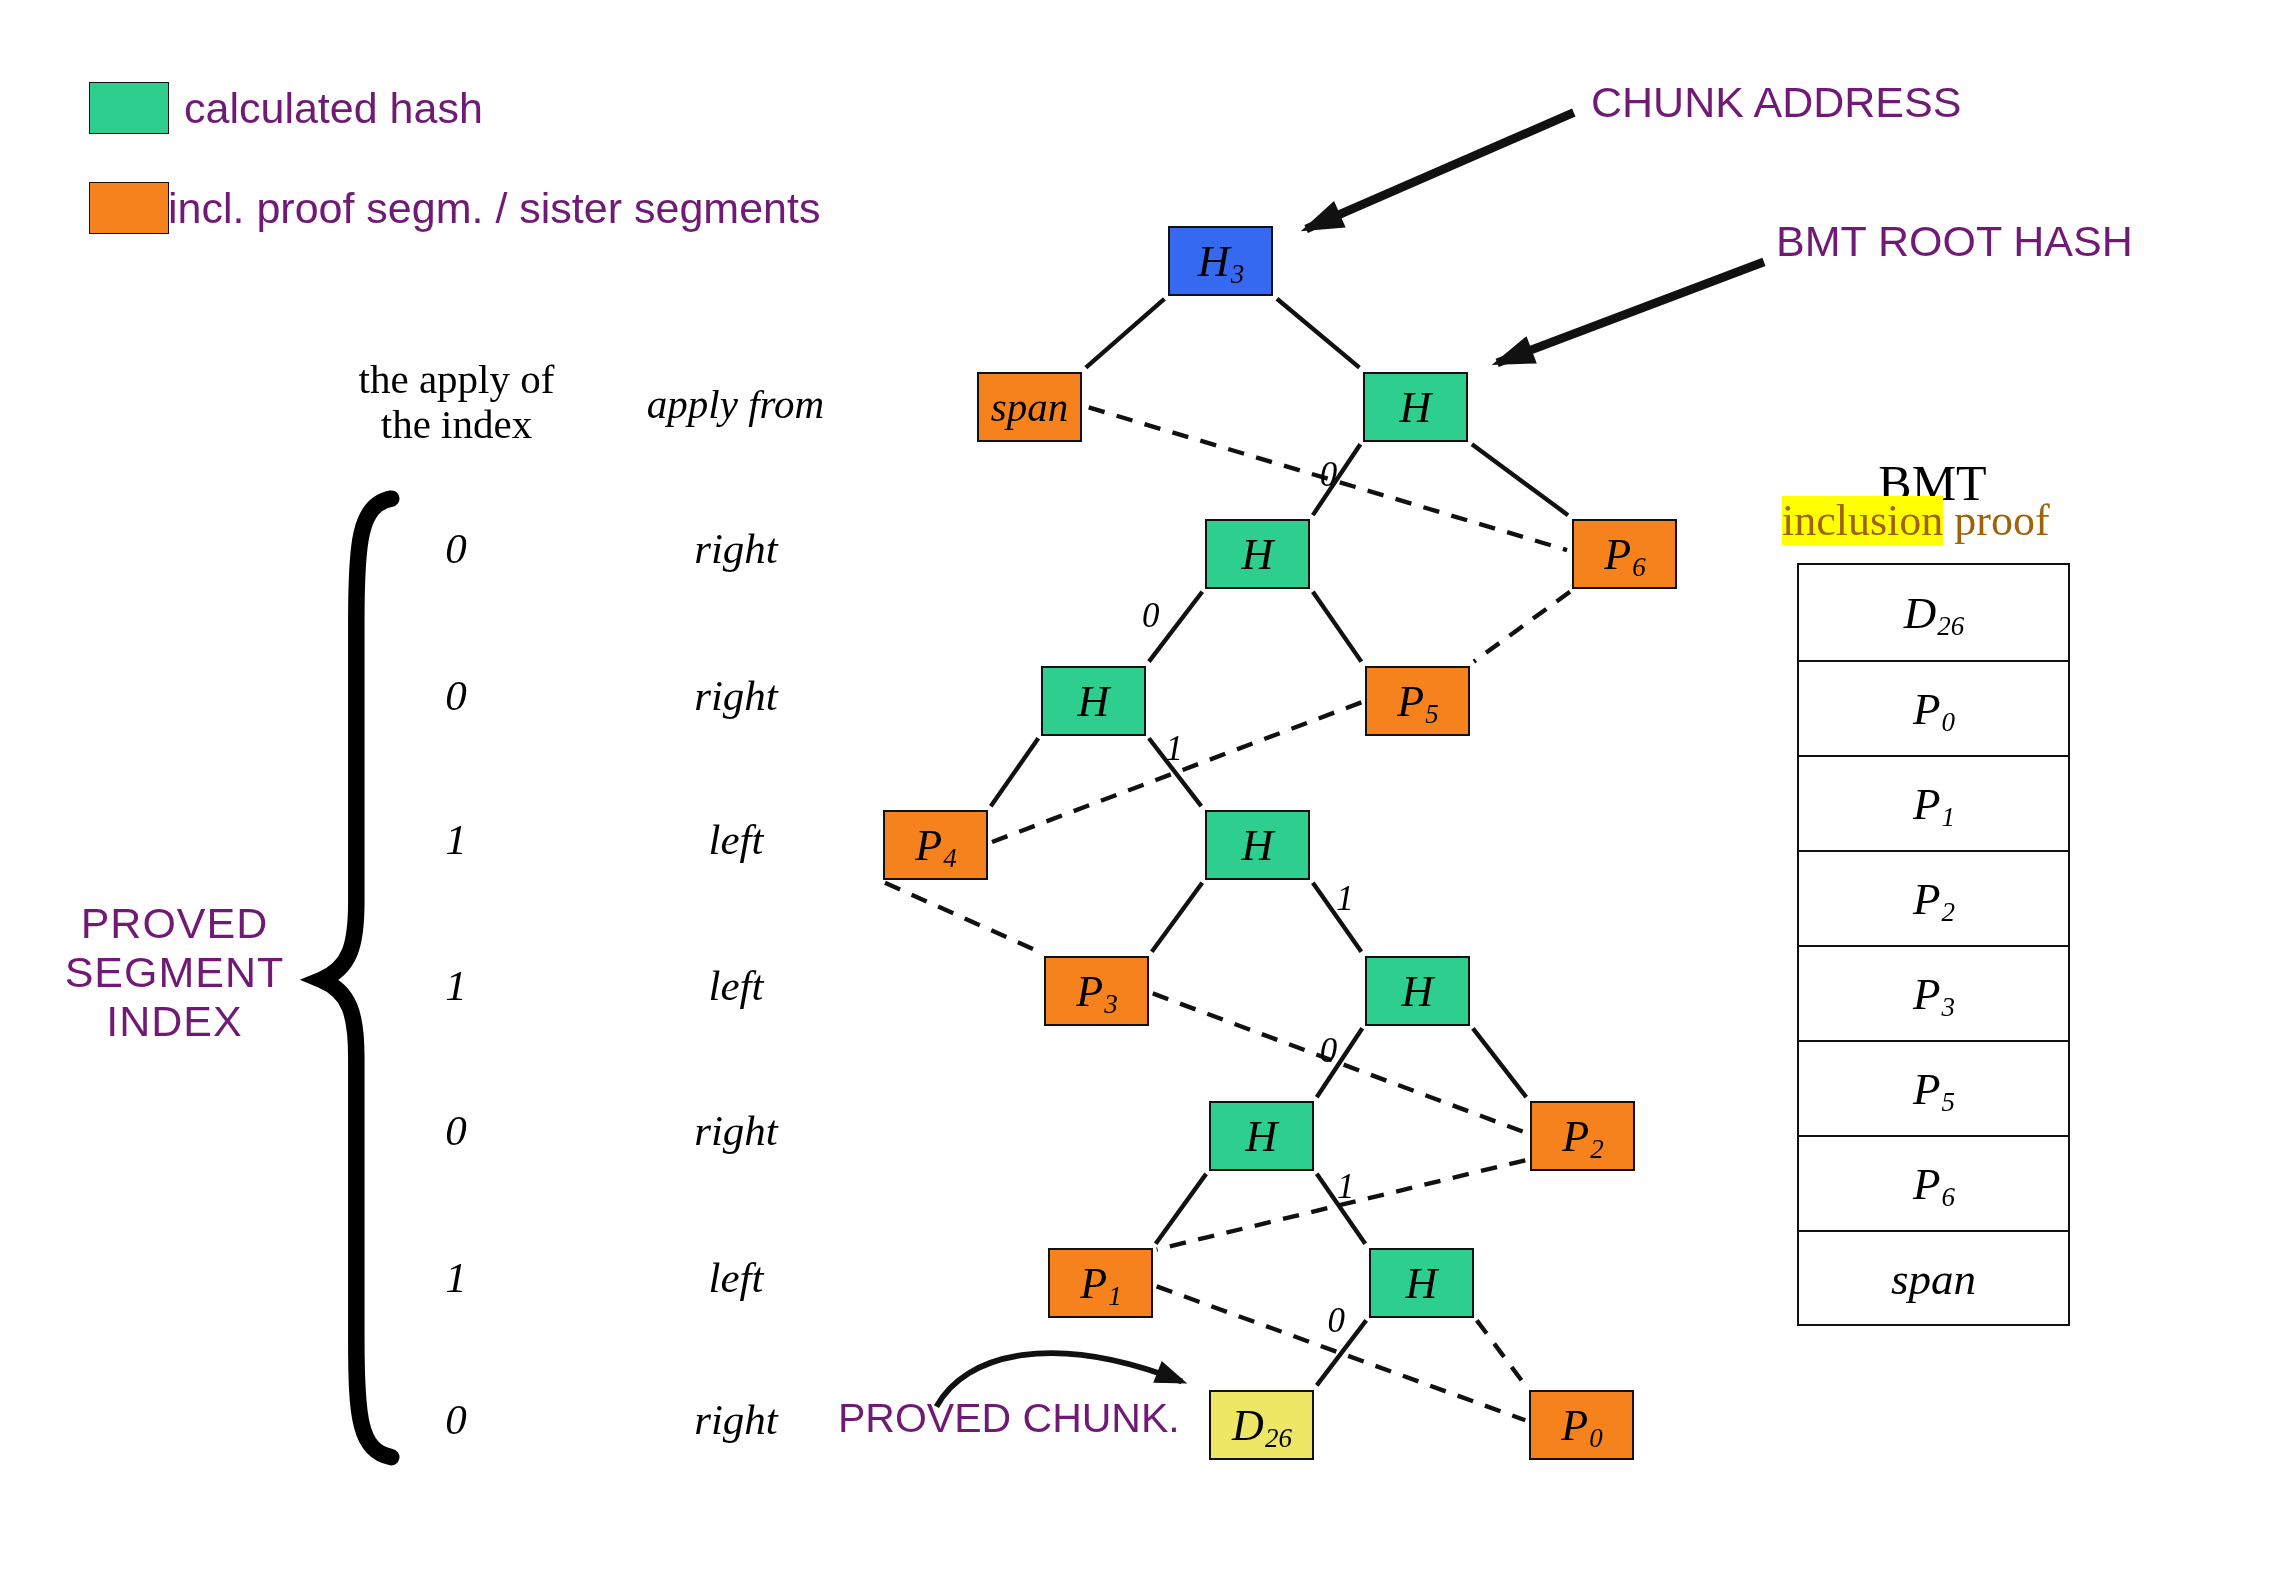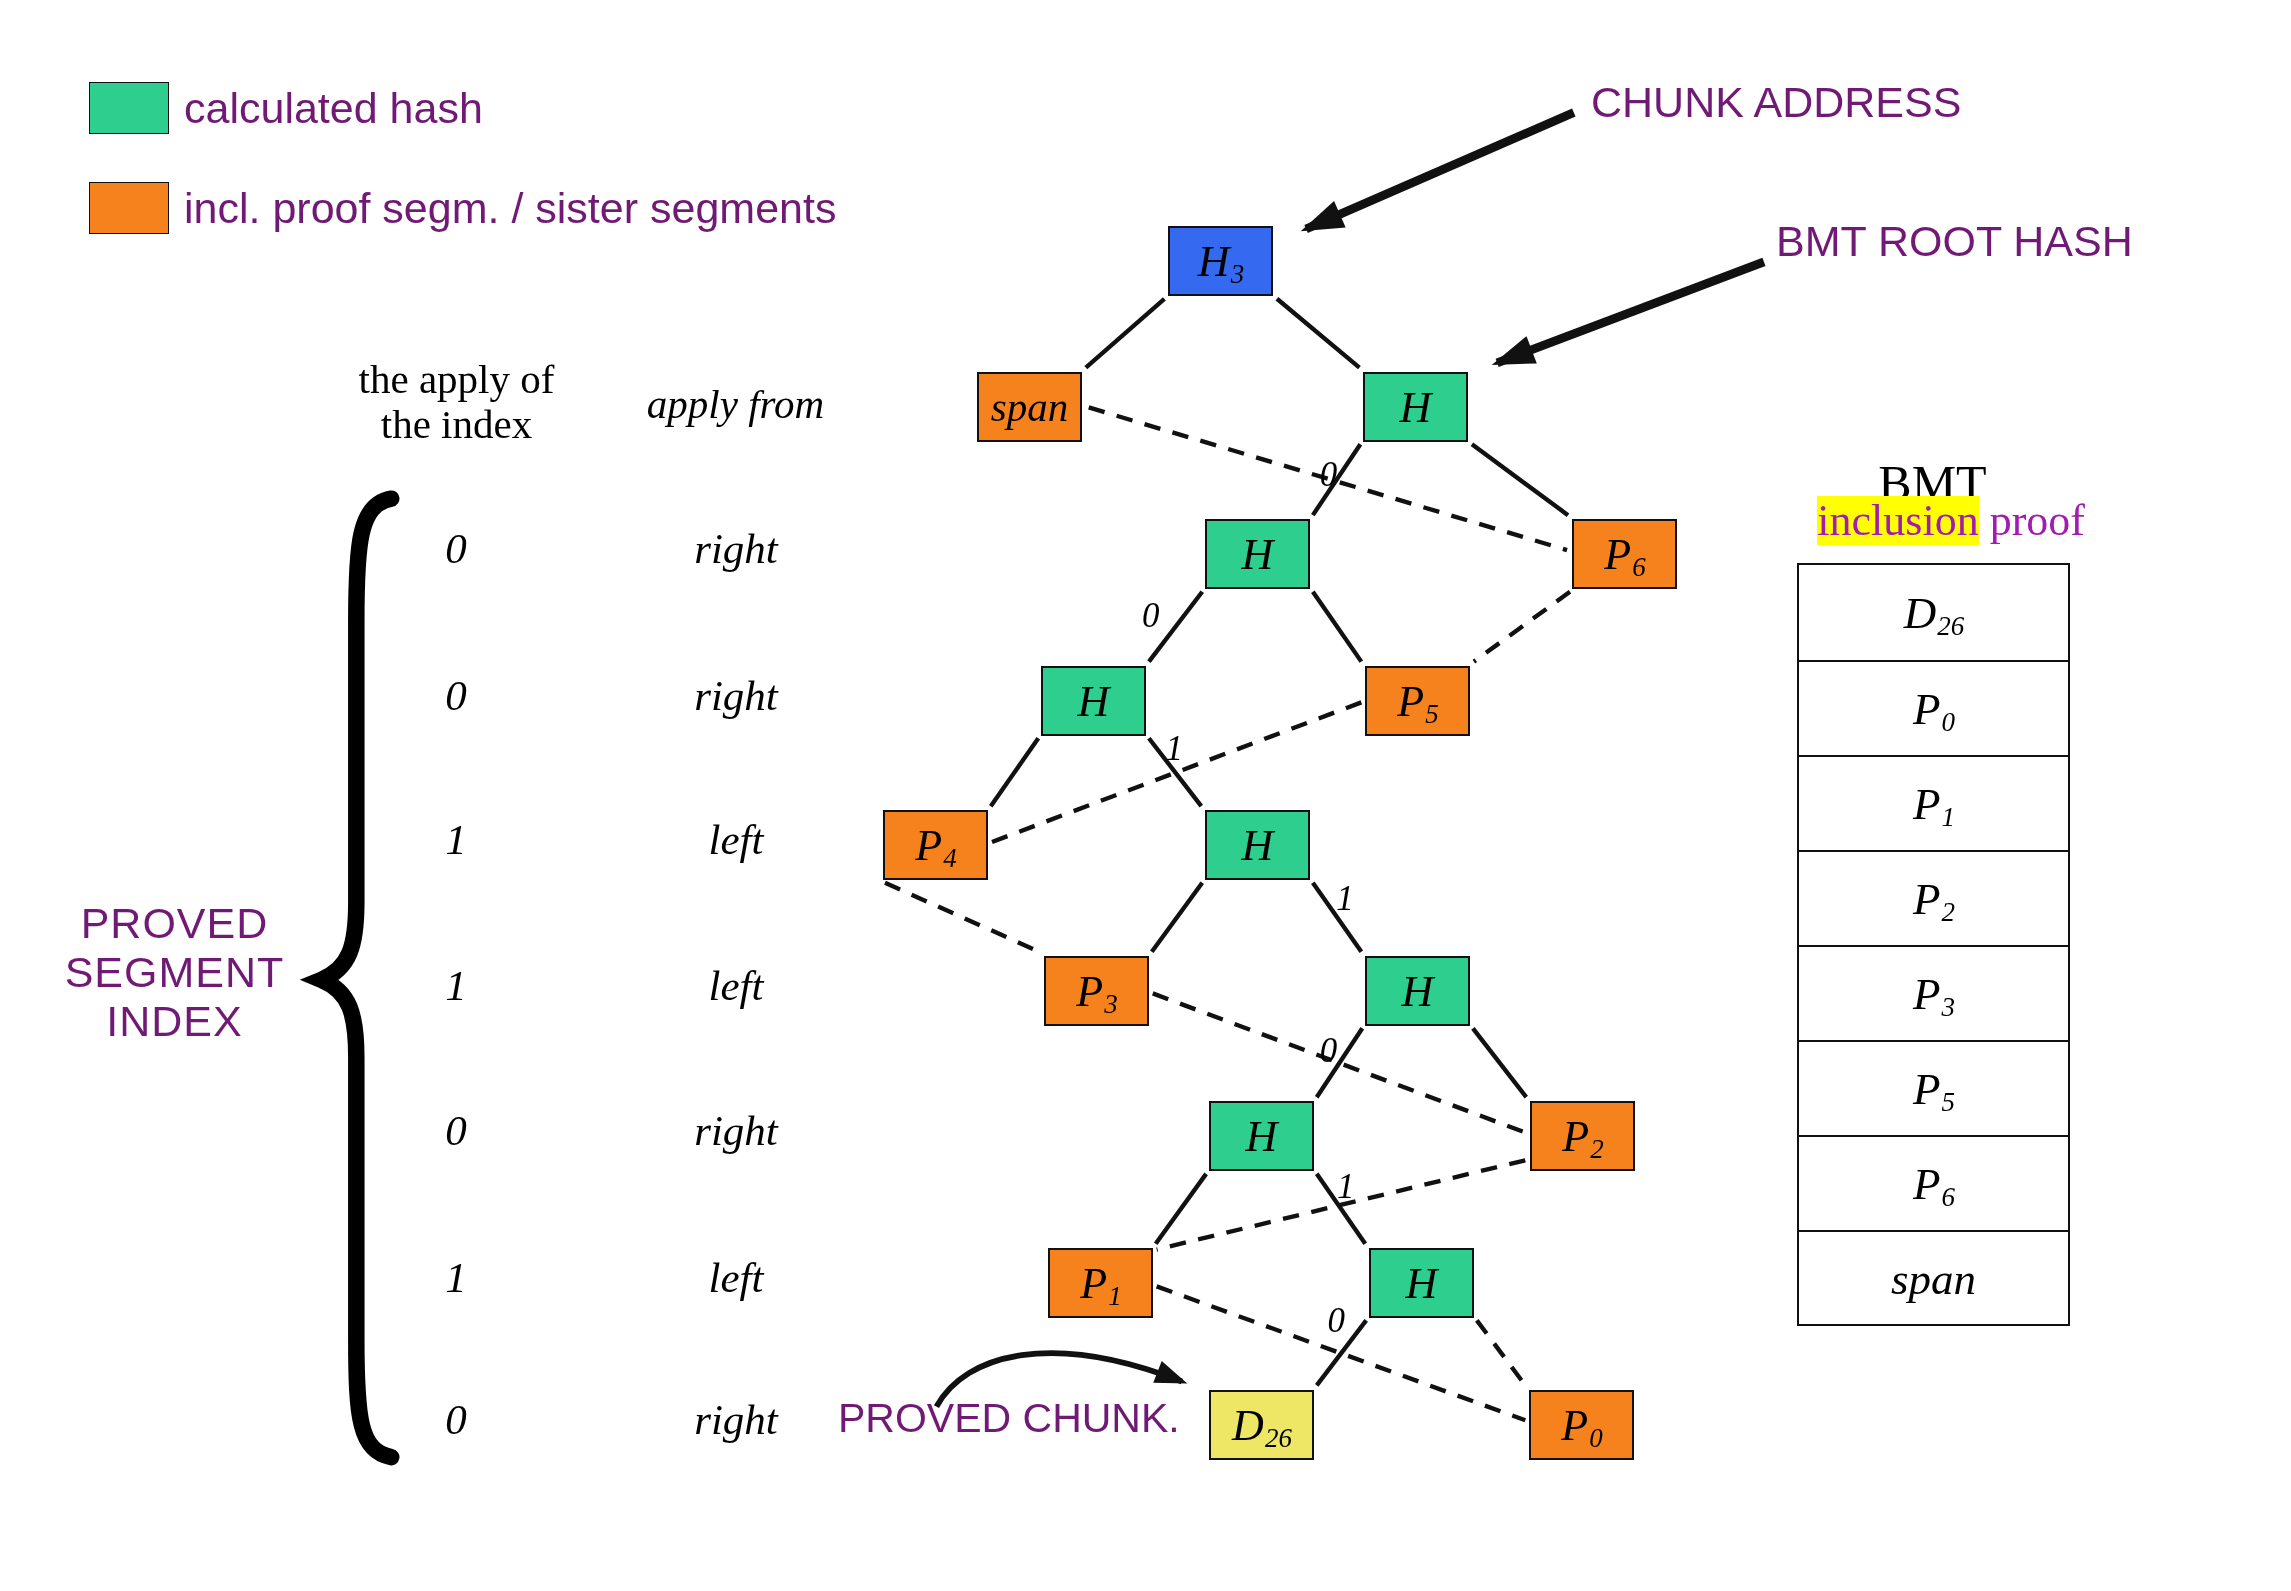--- a/index.html
+++ b/index.html
@@ -21,21 +21,21 @@
   .psi{position:absolute;left:29px;top:899px;width:291px;text-align:center;
        font-size:43px;line-height:49px;letter-spacing:1px;}
   .proof-table{position:absolute;left:1797px;top:563px;width:273px;height:763px;
                box-sizing:border-box;border:2.9px solid #111;background:#fff;z-index:2;}
   .proof-row{box-sizing:border-box;height:95px;border-top:2.9px solid #111;
              display:flex;align-items:center;justify-content:center;
              font-style:italic;font-size:45px;color:#000;}
   .proof-row:first-child{border-top:none;}
   .proof-row .sub{font-size:27px;position:relative;top:13.6px;left:1px;font-style:italic;}
   .bmt-title{position:absolute;left:1787px;top:454px;width:291px;text-align:center;font-size:50px;color:#000;}
-  .bmt-sub{position:absolute;left:1782px;top:495px;width:303px;text-align:right;font-size:44px;color:#a21caf;white-space:nowrap;}
+  .bmt-sub{position:absolute;left:1782px;top:495px;width:303px;text-align:left;font-size:44px;color:#a16207;white-space:nowrap;}
   .caption{position:absolute;left:1073px;top:1479px;width:388px;text-align:center;
            font-style:italic;font-size:47px;color:#000;}
   .edge-bit{font-family:"Liberation Serif",serif;font-style:italic;font-size:36px;fill:#000;}
 </style>
 </head>
 <body>
 
 <div class="canvas">
 
   <svg class="layer" width="2291" height="1591" viewBox="0 0 2361 1640">
@@ -91,21 +91,21 @@
         <text x="1386" y="938" text-anchor="middle" class="edge-bit">1</text>
         <text x="1369" y="1095" text-anchor="middle" class="edge-bit">0</text>
         <text x="1387" y="1235" text-anchor="middle" class="edge-bit">1</text>
         <text x="1377" y="1373" text-anchor="middle" class="edge-bit">0</text>
       </g>
   </svg>
 
   <div class="legend-swatch" style="left: 89px; top: 82px; background: rgb(45, 206, 142);"></div>
   <div class="legend-label sans" style="left:184px;top:82px;">calculated hash</div>
   <div class="legend-swatch" style="left: 89px; top: 182px; background: rgb(246, 130, 30);"></div>
-  <div class="legend-label sans" style="left:184px;top:182px;">incl. proof segm. / sister segments</div>
+  <div class="legend-label sans" style="left:168px;top:182px;">incl. proof segm. / sister segments</div>
 
   <div class="callout sans" style="left:1776px;top:217px;">BMT ROOT HASH</div>
   <div class="callout sans" style="left:1591px;top:78px;">CHUNK ADDRESS</div>
 
   <div class="colhead serif" style="left:311px;top:355px;">the apply of</div>
   <div class="colhead serif" style="left:311px;top:400px;">the index</div>
   <div class="colhead serif" style="left:590px;top:380px;font-style:italic;">apply from</div>
 
   <div id="bit-rows">
       <div class="bitcell" style="left: 456px; top: 548px;">0</div>

